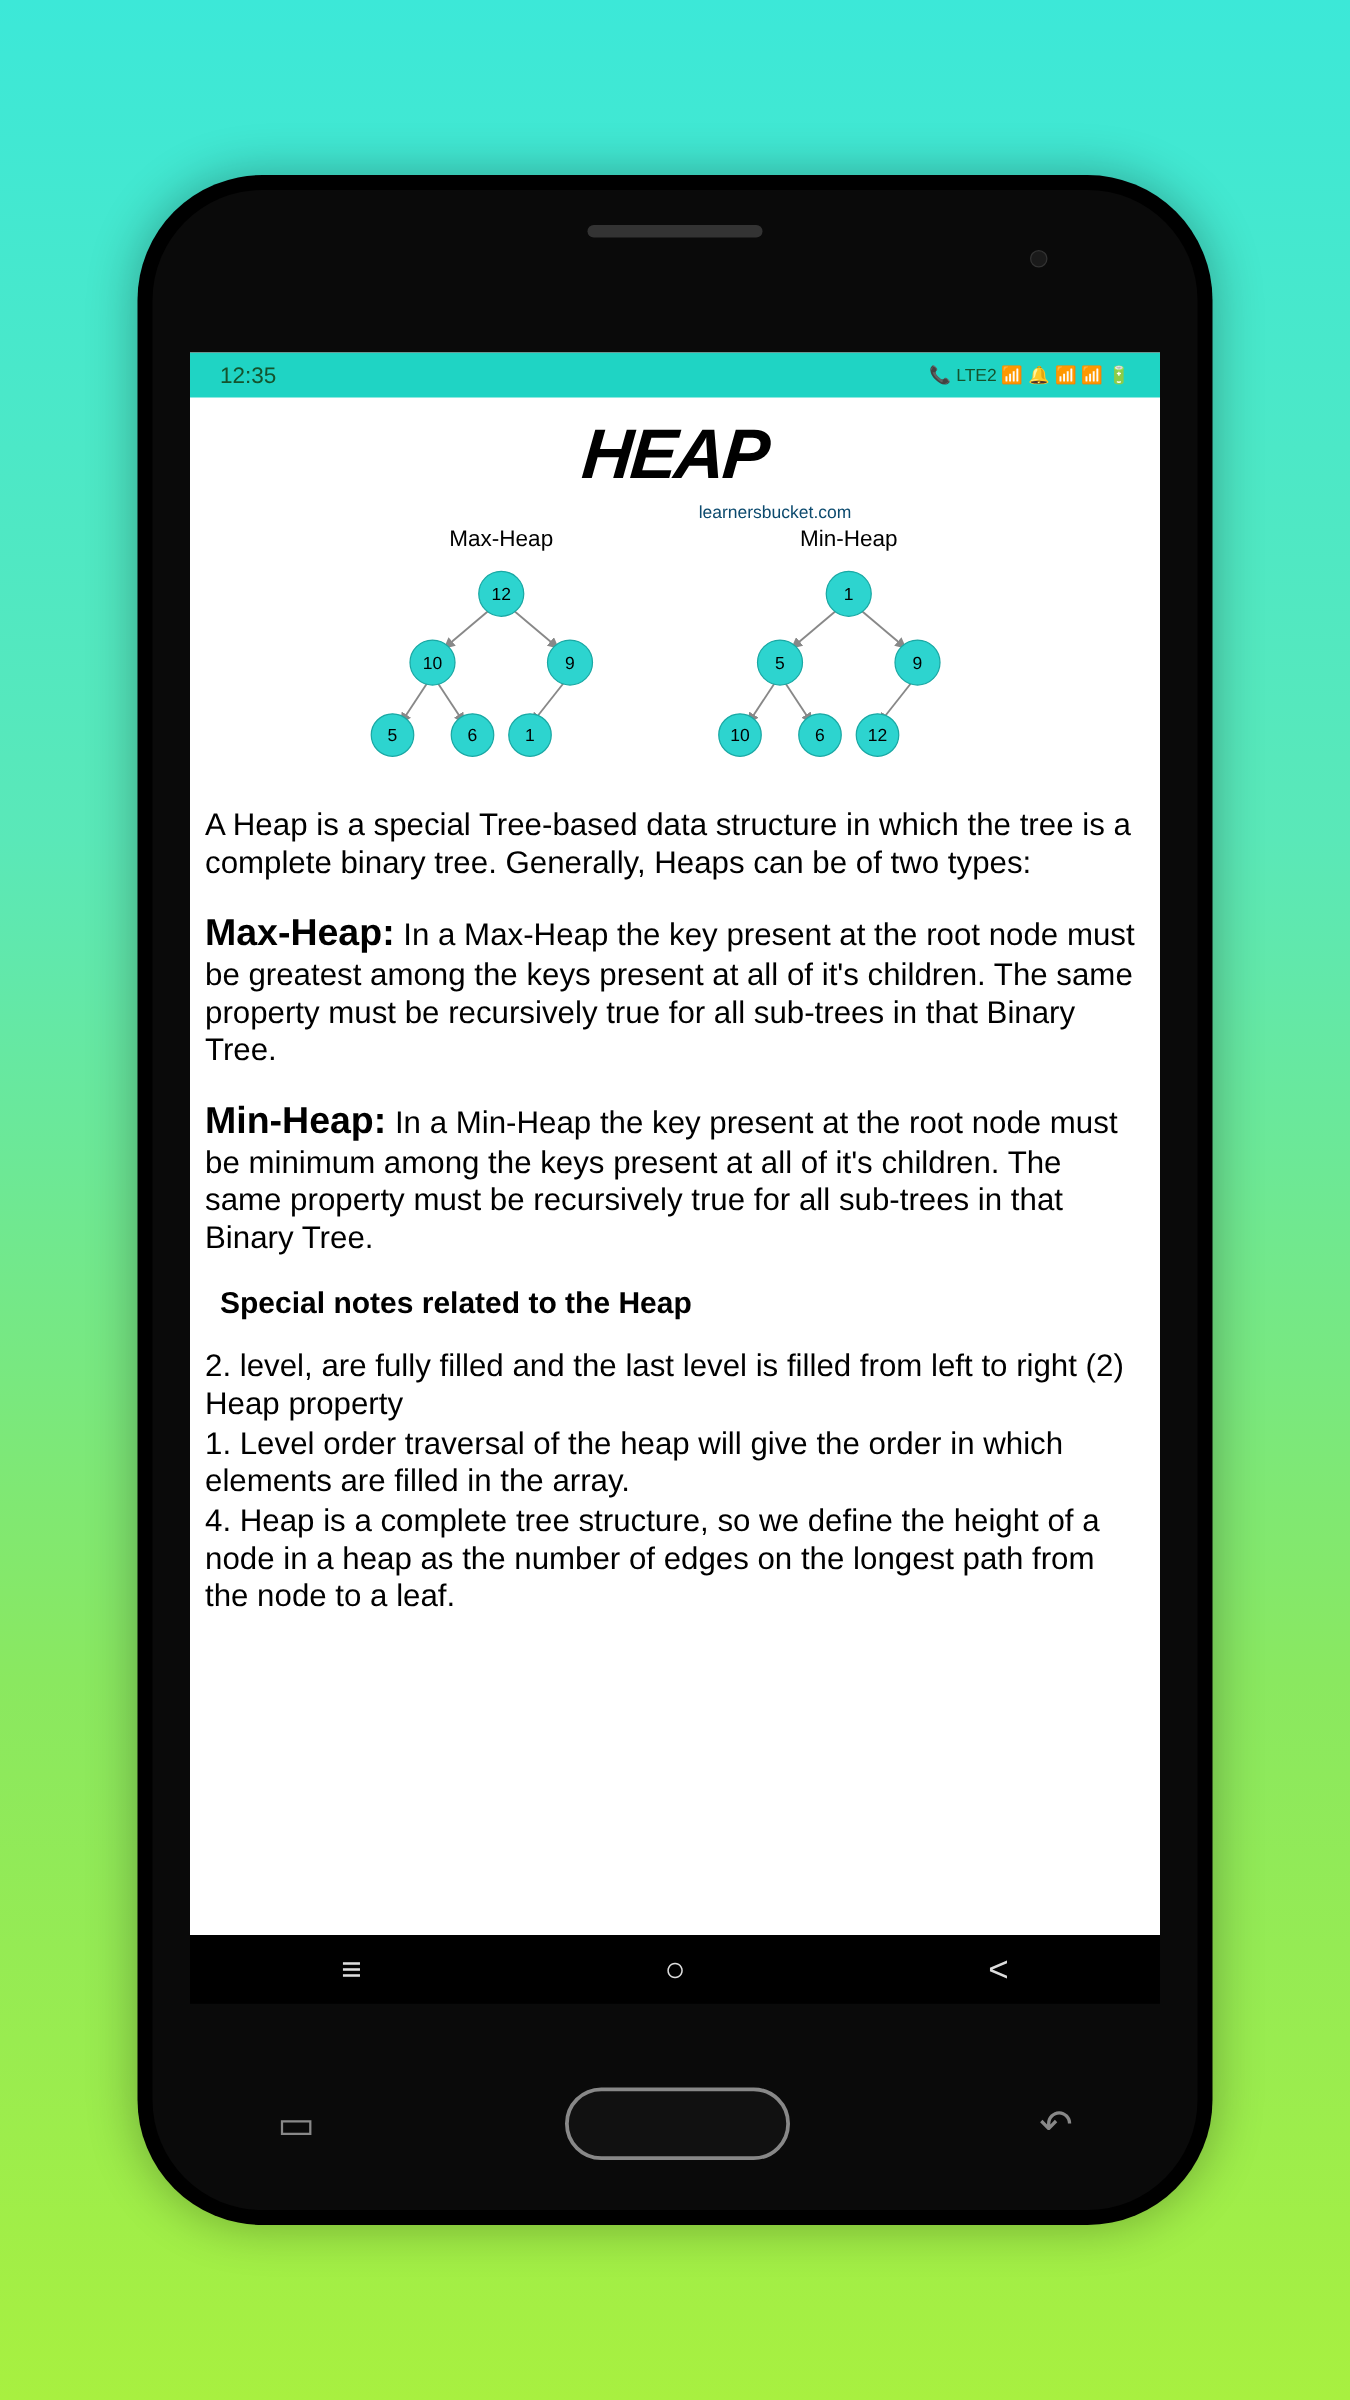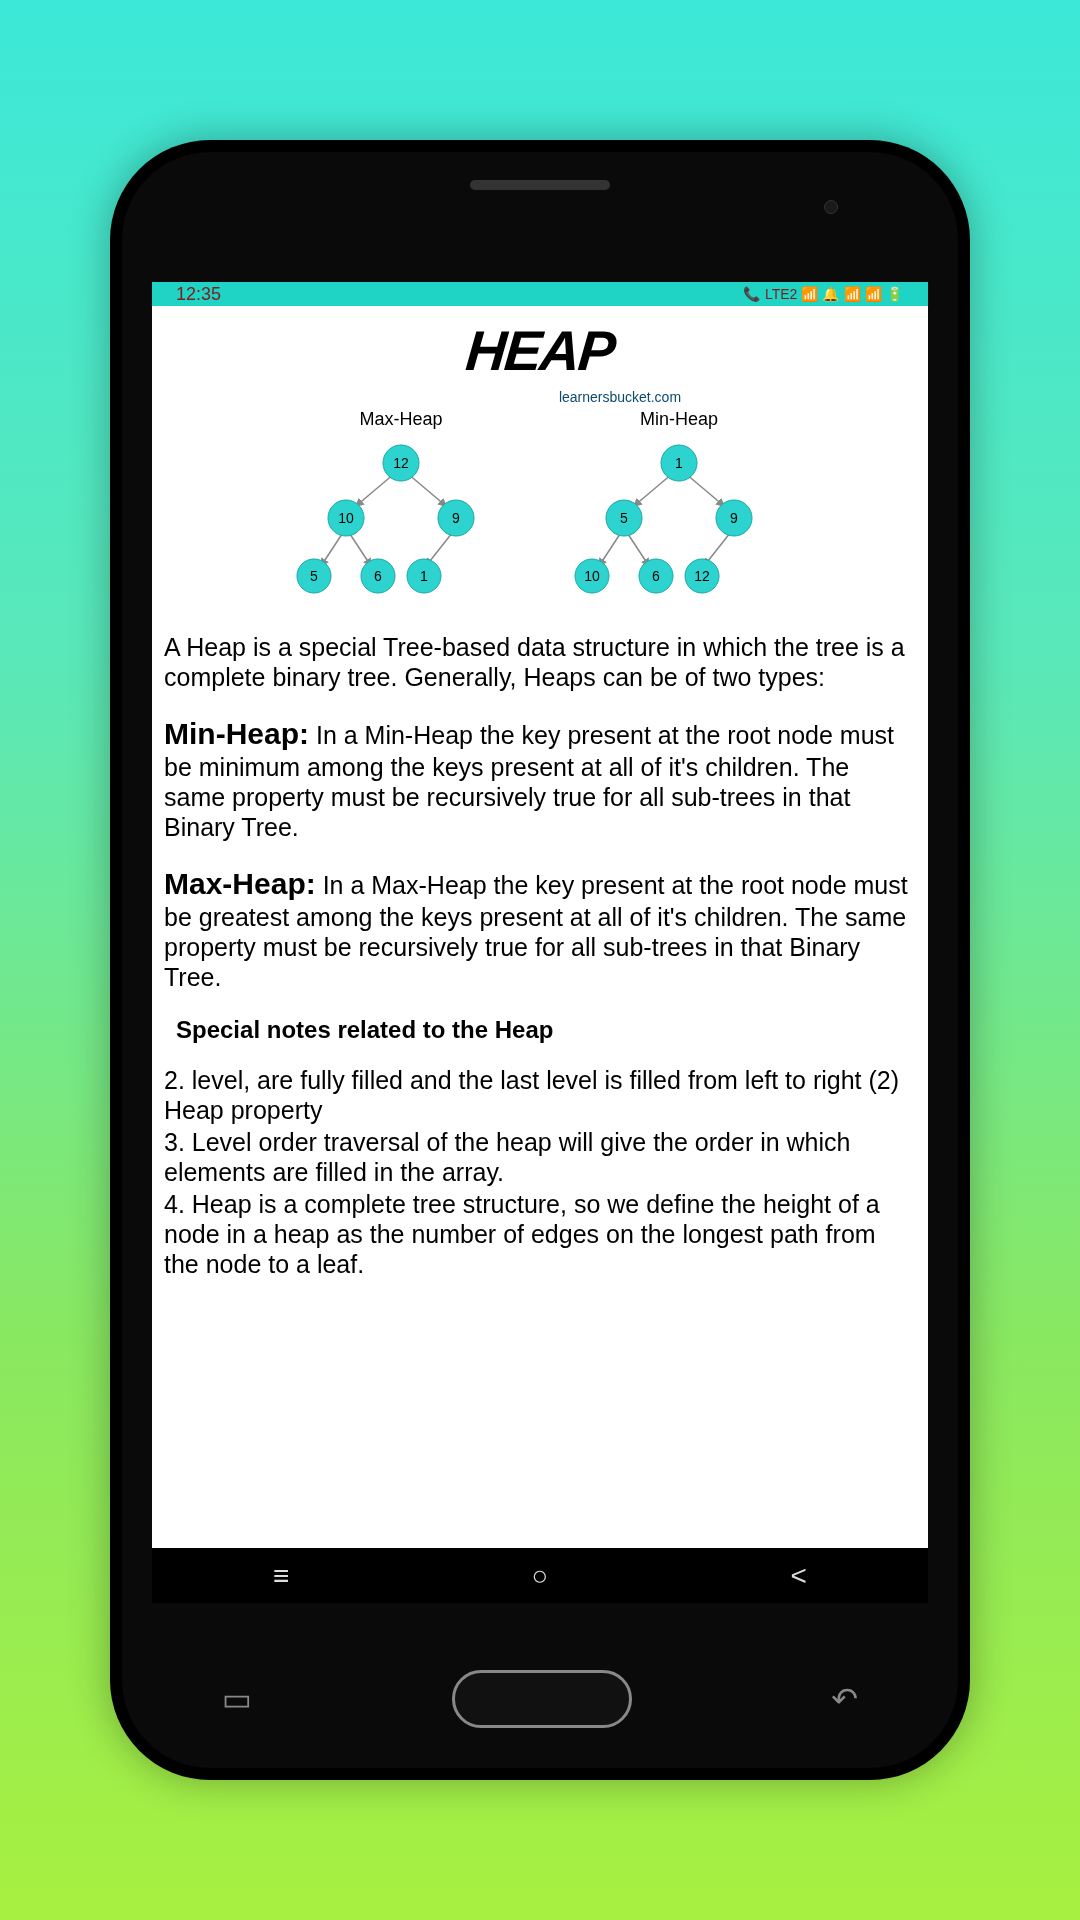--- a/index.html
+++ b/index.html
@@ -52,27 +52,27 @@
 .screen {
   position: absolute;
   top: 130px;
   left: 30px;
   right: 30px;
   bottom: 220px;
   background: #fff;
   overflow: hidden;
 }
 .status-bar {
-  height: 24px;
+  height: 36px;
   background: #1fd4c4;
   display: flex;
   align-items: center;
   justify-content: space-between;
   padding: 0 24px;
-  color: #7f1d1d;
+  color: #14532d;
   font-size: 18px;
 }
 .status-icons { display: flex; gap: 8px; align-items: center; font-size: 14px; }
 .content {
   padding: 12px 8px;
   overflow: hidden;
 }
 .title {
   font-size: 56px;
   font-weight: 900;
@@ -207,29 +207,29 @@
                 <text x="92" y="138">6</text>
               <circle cx="138" cy="138" r="17"></circle>
                 <text x="138" y="138">12</text>
             </svg>
           </div>
         </div>
 
         <div class="body-text">
           <p class="intro">A Heap is a special Tree-based data structure in which the tree is a complete binary tree. Generally, Heaps can be of two types:</p>
           <p class="section">
-            <span class="label">Min-Heap:</span><span> In a Min-Heap the key present at the root node must be minimum among the keys present at all of it's children. The same property must be recursively true for all sub-trees in that Binary Tree.</span>
+            <span class="label">Max-Heap:</span><span> In a Max-Heap the key present at the root node must be greatest among the keys present at all of it's children. The same property must be recursively true for all sub-trees in that Binary Tree.</span>
           </p>
           <p class="section">
-            <span class="label">Max-Heap:</span><span> In a Max-Heap the key present at the root node must be greatest among the keys present at all of it's children. The same property must be recursively true for all sub-trees in that Binary Tree.</span>
+            <span class="label">Min-Heap:</span><span> In a Min-Heap the key present at the root node must be minimum among the keys present at all of it's children. The same property must be recursively true for all sub-trees in that Binary Tree.</span>
           </p>
           <div class="notes-title">Special notes related to the Heap</div>
           <div>
             <p class="note-item">2. level, are fully filled and the last level is filled from left to right (2) Heap property</p>
-            <p class="note-item">3. Level order traversal of the heap will give the order in which elements are filled in the array.</p>
+            <p class="note-item">1. Level order traversal of the heap will give the order in which elements are filled in the array.</p>
             <p class="note-item">4. Heap is a complete tree structure, so we define the height of a node in a heap as the number of edges on the longest path from the node to a leaf.</p>
           </div>
         </div>
       </div>
     </div>
 
     <div class="nav-bar">
       <span>≡</span>
       <span>○</span>
       <span>&lt;</span>

